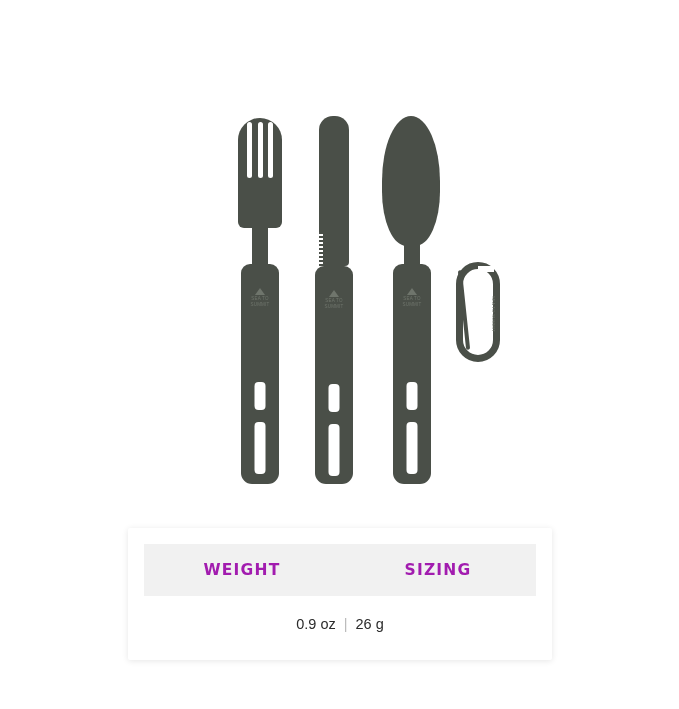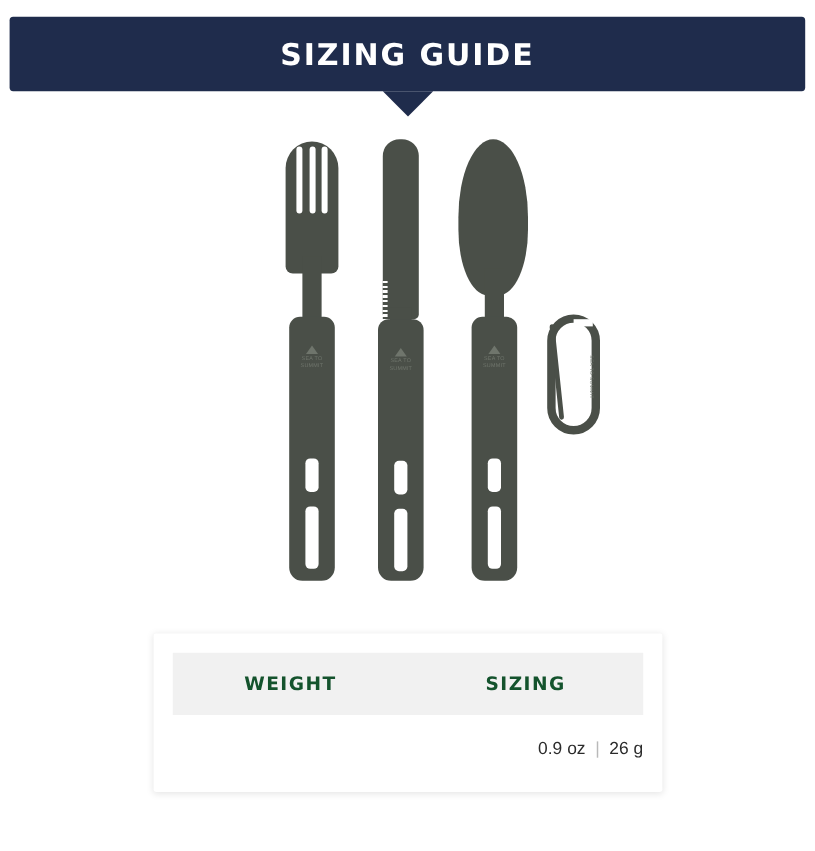--- a/index.html
+++ b/index.html
@@ -205,47 +205,41 @@
     display: flex;
     background: #f1f1f1;
   }
   .spec-head div {
     flex: 1;
     text-align: center;
     padding: 17px 0;
     font-size: 15.5px;
     font-weight: bold;
     letter-spacing: 1.2px;
-    color: #14532d;
+    color: #a21caf;
     font-family: "DejaVu Sans", sans-serif;
   }
   .spec-row {
     display: flex;
     background: #ffffff;
   }
   .spec-row div {
     flex: 1;
-    text-align: right;
+    text-align: center;
     padding: 20px 0 6px 0;
     font-size: 14.5px;
     color: #2b2b2b;
   }
   .sep { color: #b9b9b9; padding: 0 4px; }
 </style>
 </head>
 <body>
 
 <div class="page">
 
-  <div class="banner-wrap">
-    <div class="banner">
-      <div class="banner-title">SIZING GUIDE</div>
-    </div>
-    <div class="banner-notch"></div>
-  </div>
 
   <div class="product-area">
     <div class="utensils">
 
       <div class="fork">
         <div class="fork-head">
           <div class="tine-gap" style="left:9px;"></div>
           <div class="tine-gap" style="left:19.5px;"></div>
           <div class="tine-gap" style="left:30px;"></div>
         </div>

